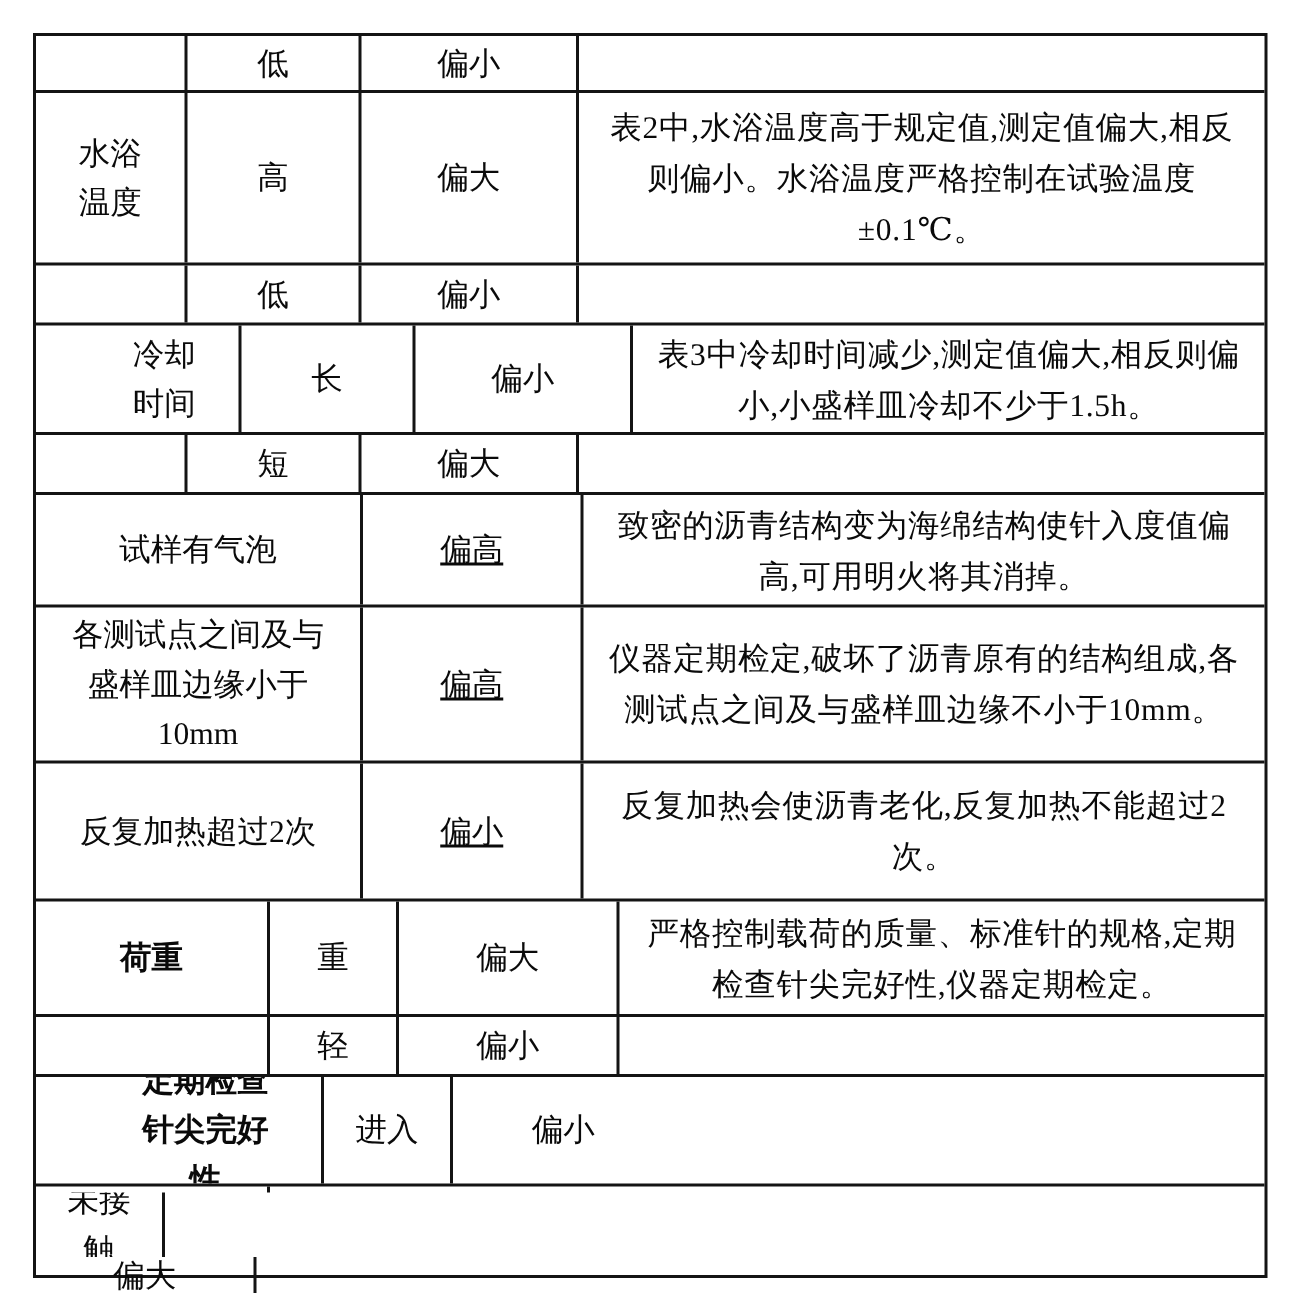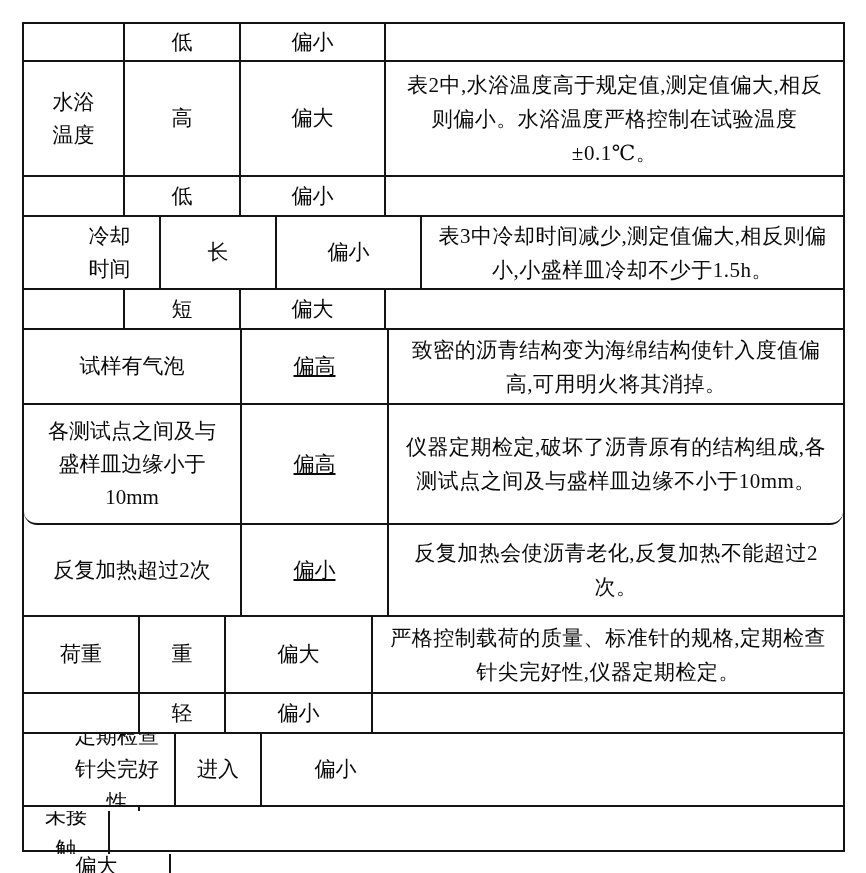--- a/index.html
+++ b/index.html
@@ -34,25 +34,25 @@
     font-size:21px;
     line-height:33px;
     overflow:hidden;
   }
   .cell:last-child{border-right:none;}
   
   .a1{width:101px;} .a2{width:116px;} .a3{width:145px;}
   
   .b12{width:218px;} .b3{width:147px;text-decoration:underline;}
   
-  .c1{width:116px;} .c2{width:86px;} .c3{width:147px;}
+  .c1{width:156px;font-weight:bold;} .c2{width:86px;} .c3{width:147px;}
   .exp{flex:1;padding:2px 12px;line-height:34px;letter-spacing:0.5px;}
   
   .h38{height:38px;} .h40{height:40px;} .h72{height:92px;} .h73{height:73px;padding-left:36px;}
-  .h75{height:75px;} .h77{height:77px;} .h108{height:120px;border-radius:13px;} .h115{height:115px;}
+  .h75{height:75px;} .h77{height:77px;} .h108{height:104px;} .h115{height:115px;}
   
   .wrap2{display:inline-block;width:2.2em;}
   .wrap4{display:inline-block;width:4.3em;}
   .wrap8{display:inline-block;width:8.4em;}
 </style>
 </head>
 <body>
 
 <div class="page">
   <div class="tbl">

